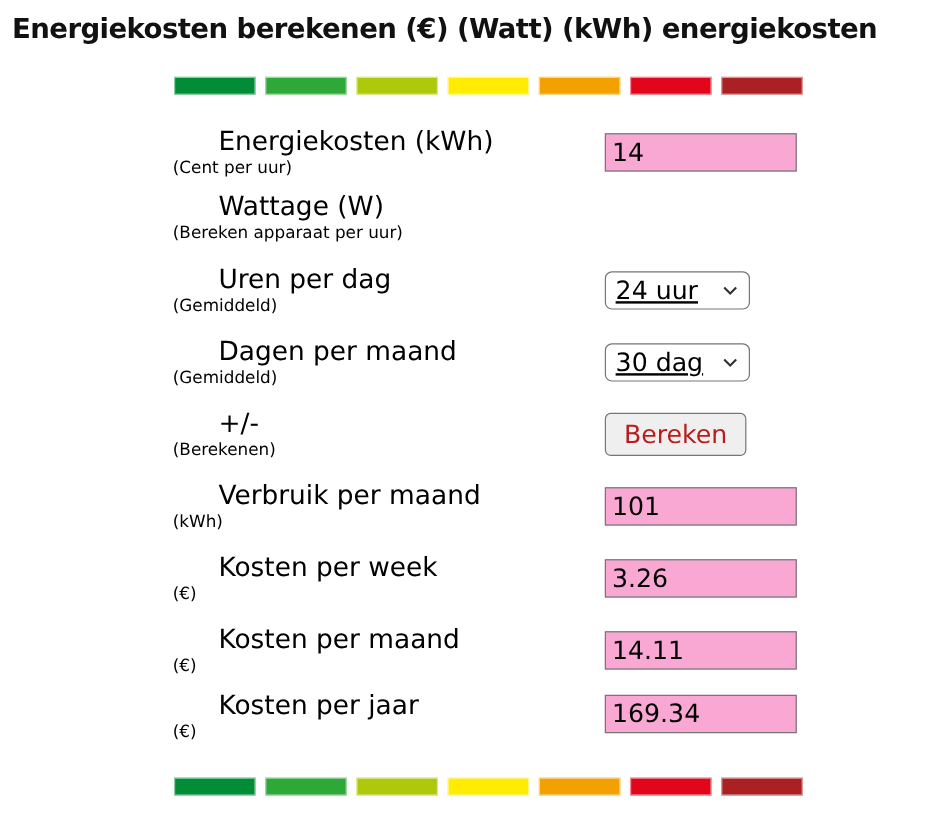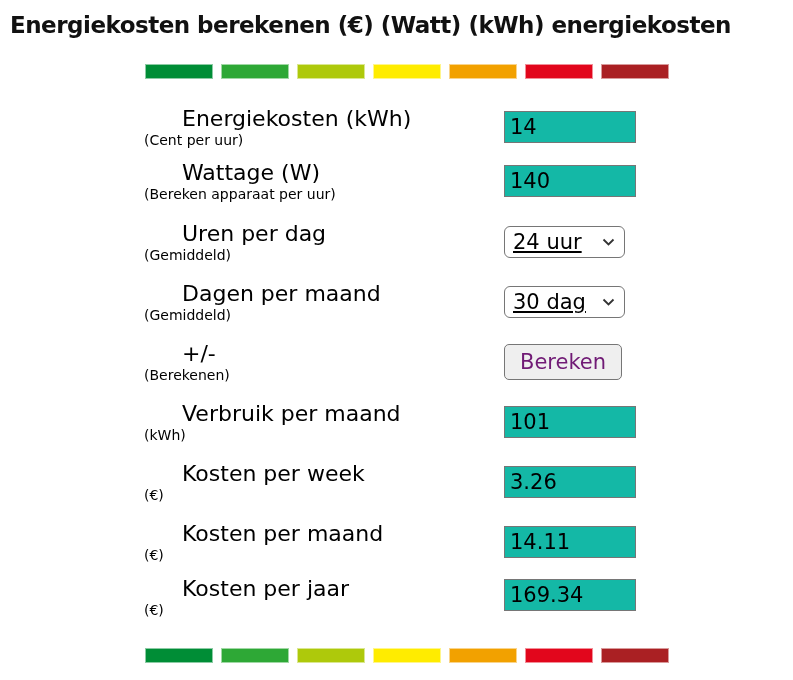--- a/index.html
+++ b/index.html
@@ -60,25 +60,25 @@
     font-size: 14px;
     line-height: 17px;
     color: #000000;
     white-space: nowrap;
   }
   .control {
     position: absolute;
     left: 360px; top: 5px;
   }
   .text-input {
-    width: 132px; height: 32px;
+    width: 160px; height: 32px;
     box-sizing: border-box;
     border: 1px solid #767676;
     border-radius: 0;
-    background: #14b8a6;
+    background: #f9a8d4;
     color: #000000;
     font-family: inherit;
     font-size: 21px;
     padding: 0 5px;
   }
   .select-box {
     width: 121px; height: 32px;
     box-sizing: border-box;
     border: 1px solid #767676;
     border-radius: 6px;
@@ -93,21 +93,21 @@
     white-space: nowrap;
     text-decoration: underline;
   }
   .chevron { flex: 0 0 auto; margin-left: 6px; display: block; }
   .calc-button {
     height: 36px;
     padding: 0 15px;
     background: #efefef;
     border: 1px solid #767676;
     border-radius: 5px;
-    color: #701a75;
+    color: #b91c1c;
     font-family: inherit;
     font-size: 21px;
   }
 </style>
 </head>
 <body>
 
 <h1 class="title">Energiekosten berekenen (€) (Watt) (kWh) energiekosten</h1>
 
 <div class="energy-bar top">
@@ -126,23 +126,20 @@
     <div class="field-label">Energiekosten (kWh)</div>
     <div class="field-sublabel">(Cent per uur)</div>
     <div class="control">
       <input class="text-input" type="text" value="14" style="">
     </div>
   </div>
 
   <div class="form-row">
     <div class="field-label">Wattage (W)</div>
     <div class="field-sublabel">(Bereken apparaat per uur)</div>
-    <div class="control">
-      <input class="text-input" type="text" value="140" style="">
-    </div>
   </div>
 
   <div class="form-row">
     <div class="field-label">Uren per dag</div>
     <div class="field-sublabel">(Gemiddeld)</div>
     <div class="control">
       <div class="select-box">
         <span>24 uur</span>
         <svg class="chevron" width="13" height="8" viewBox="0 0 13 8">
           <polyline points="1.5,1.5 6.5,6.5 11.5,1.5" fill="none" stroke="#333333" stroke-width="1.8"></polyline>

